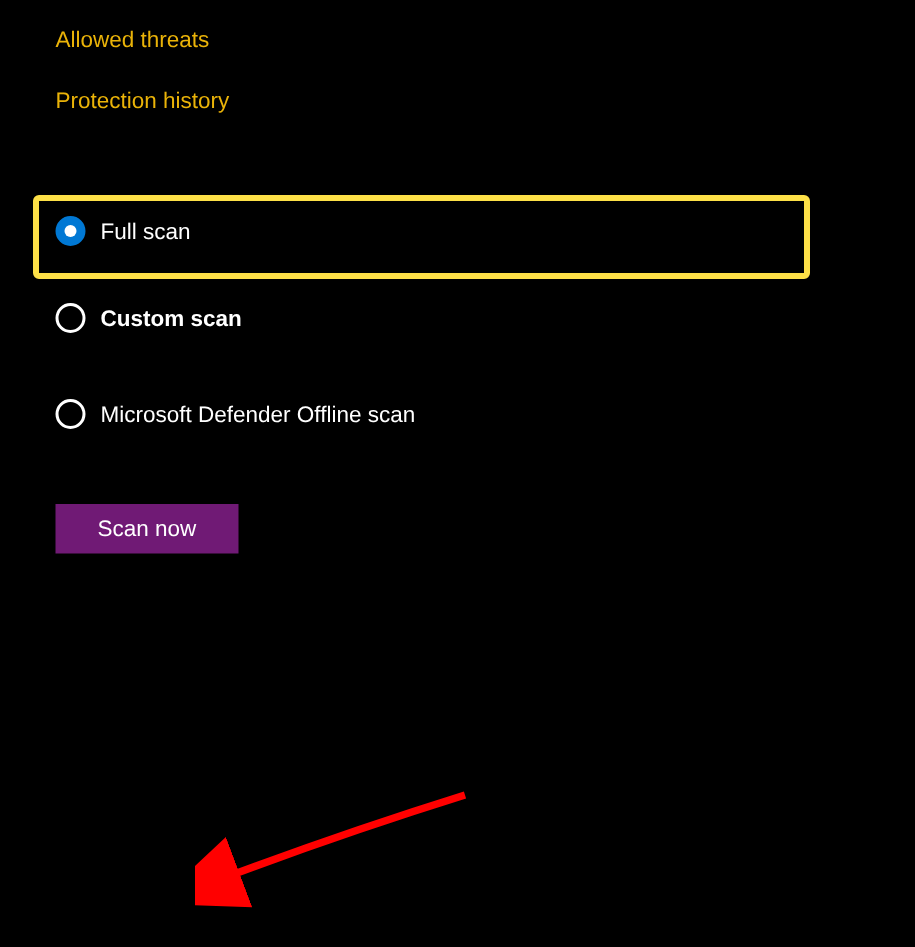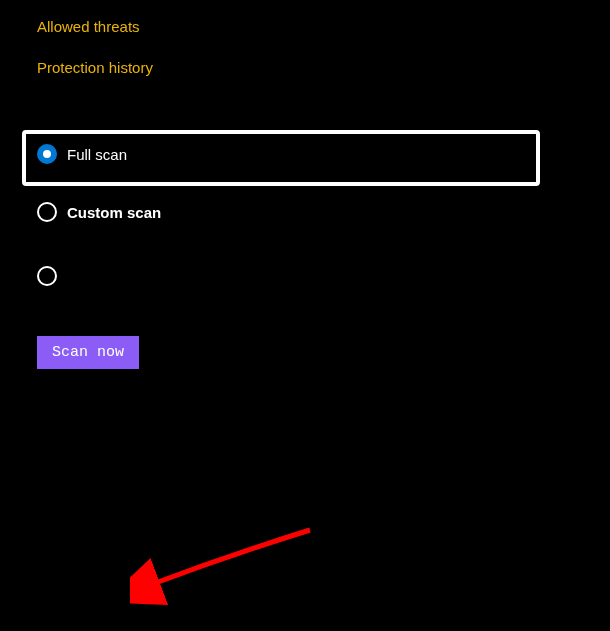--- a/index.html
+++ b/index.html
@@ -31,21 +31,21 @@
       margin-top: 24px;
     }
     .scan-options {
       margin-top: 54px;
     }
     .scan-option {
       padding: 8px 18px 8px 37px;
       margin: 0;
     }
     .scan-option.highlight {
-      border: 4px solid #ffffff;
+      border: 4px solid #fde047;
       border-radius: 4px;
       margin-left: 22px;
       margin-right: 70px;
       padding-left: 11px;
       padding-top: 10px;
       padding-bottom: 18px;
       padding-right: 10px;
       margin-top: 24px;
       margin-bottom: 6px;
       text-align: right;
@@ -94,29 +94,29 @@
       padding-right: 0;
     }
     .gap-before-custom {
       margin-top: 8px;
       font-weight: bold;
     }
     .gap-before-offline {
       margin-top: 28px;
     }
     .scan-button {
-      background: #8b5cf6;
+      background: #701a75;
       color: #fff;
       border: none;
-      padding: 8px 15px;
+      padding: 8px 28px;
       margin-left: 37px;
       margin-top: 42px;
       font-size: 15px;
       cursor: pointer;
-      font-family: Liberation Mono, monospace;
+      font-family: Liberation Sans, sans-serif;
     }
     .arrow-svg {
       position: absolute;
       left: 130px;
       top: 520px;
       pointer-events: none;
     }
   </style>
 </head>
 <body>
@@ -139,20 +139,21 @@
   <div class="scan-option gap-before-custom">
     <div class="radio-row">
       <div class="radio"></div>
       <span class="option-label">Custom scan</span>
     </div>
   </div>
 
   <div class="scan-option gap-before-offline">
     <div class="radio-row">
       <div class="radio"></div>
+      <span class="option-label">Microsoft Defender Offline scan</span>
     </div>
   </div>
 
 </div>
 
 <button class="scan-button">Scan now</button>
 
 <svg class="arrow-svg" width="200" height="90">
   <defs>
     <marker id="arrowhead" markerWidth="12" markerHeight="10" refX="2" refY="5" orient="auto">

